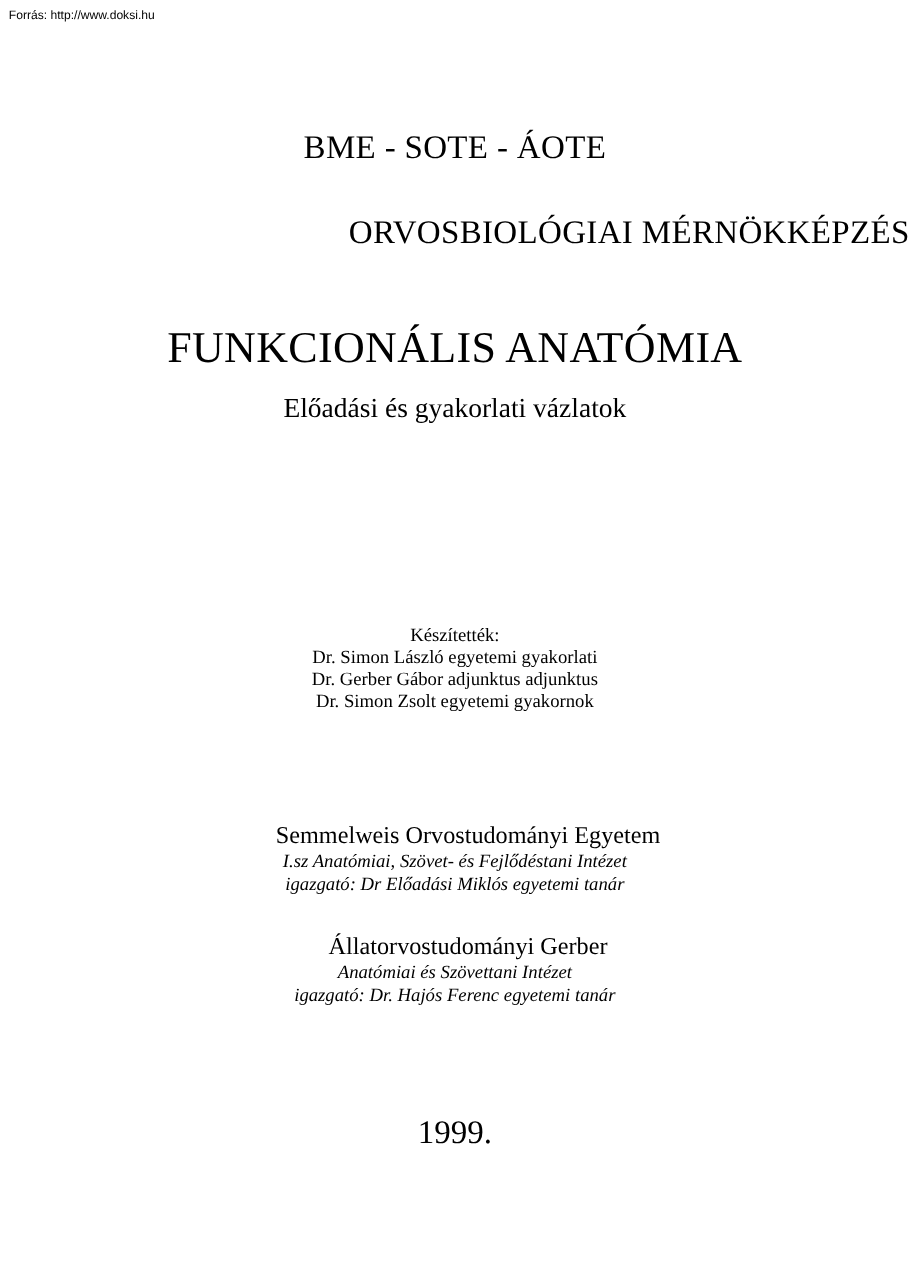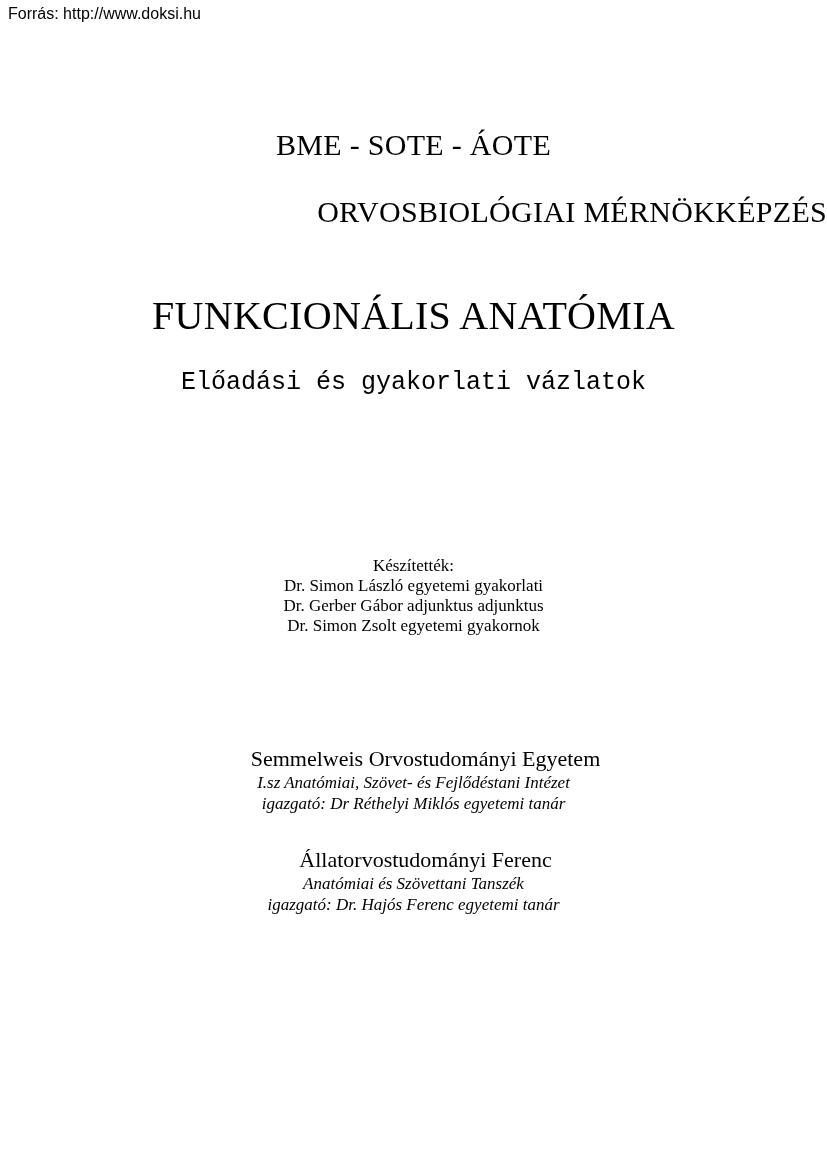--- a/index.html
+++ b/index.html
@@ -21,48 +21,47 @@
       position: absolute;
       left: 0;
       right: 0;
       text-align: center;
     }
     .source-banner {
       position: absolute;
       top: 7px;
       left: 8px;
       font-family: "Liberation Sans", sans-serif;
-      font-size: 16px;
+      font-size: 11px;
       line-height: 14px;
       color: #000000;
       text-align: left;
     }
     .uni-line {
       font-size: 30px;
       line-height: 36px;
       font-weight: normal;
       letter-spacing: 0.3px;
     }
-    .uni-line.first { top: 127px; }
+    .uni-line.first { top: 117px; }
     .uni-line.second { top: 194px; text-align: right; }
     .main-title {
       top: 298px;
       font-size: 40px;
       line-height: 36px;
       font-weight: normal;
       letter-spacing: 0.3px;
     }
     .subtitle {
-      top: 368px;
+      top: 357px;
       font-size: 25px;
       line-height: 30px;
-      font-family: Liberation Mono, monospace;
     }
     .authors {
-      top: 556px;
+      top: 568px;
       font-size: 17px;
       line-height: 20px;
       font-family: Liberation Serif, serif;
     }
     .institution.first { top: 746px; }
     .institution.second { top: 847px; }
     .inst-name {
       font-size: 22px;
       line-height: 26px;
       padding-left: 24px;
@@ -98,23 +97,24 @@
   <div class="abs authors">
     <div>Készítették:</div>
     <div>Dr. Simon László egyetemi gyakorlati</div>
     <div>Dr. Gerber Gábor adjunktus adjunktus</div>
     <div>Dr. Simon Zsolt egyetemi gyakornok</div>
   </div>
 
   <div class="abs institution first">
     <div class="inst-name">Semmelweis Orvostudományi Egyetem</div>
     <div class="inst-sub">I.sz Anatómiai, Szövet- és Fejlődéstani Intézet</div>
-    <div class="inst-sub">igazgató: Dr Réthelyi Miklós egyetemi tanár</div>
+    <div class="inst-sub">igazgató: Dr Előadási Miklós egyetemi tanár</div>
   </div>
 
   <div class="abs institution second">
-    <div class="inst-name">Állatorvostudományi Ferenc</div>
-    <div class="inst-sub">Anatómiai és Szövettani Tanszék</div>
+    <div class="inst-name">Állatorvostudományi Gerber</div>
+    <div class="inst-sub">Anatómiai és Szövettani Intézet</div>
     <div class="inst-sub">igazgató: Dr. Hajós Ferenc egyetemi tanár</div>
   </div>
 
+  <div class="abs year">1999.</div>
 
 </div>
 
 </body></html>

